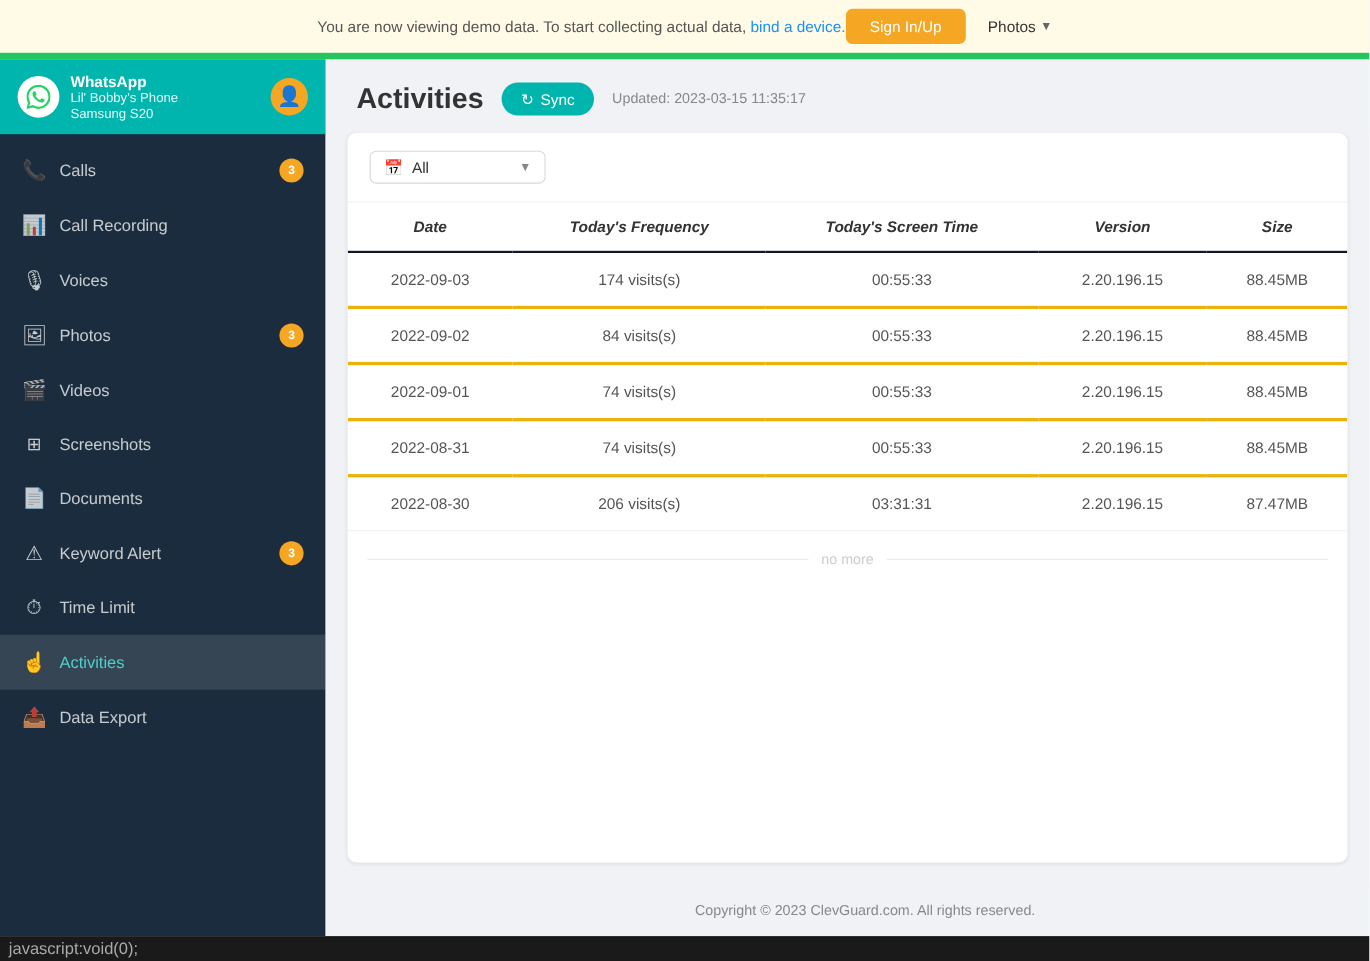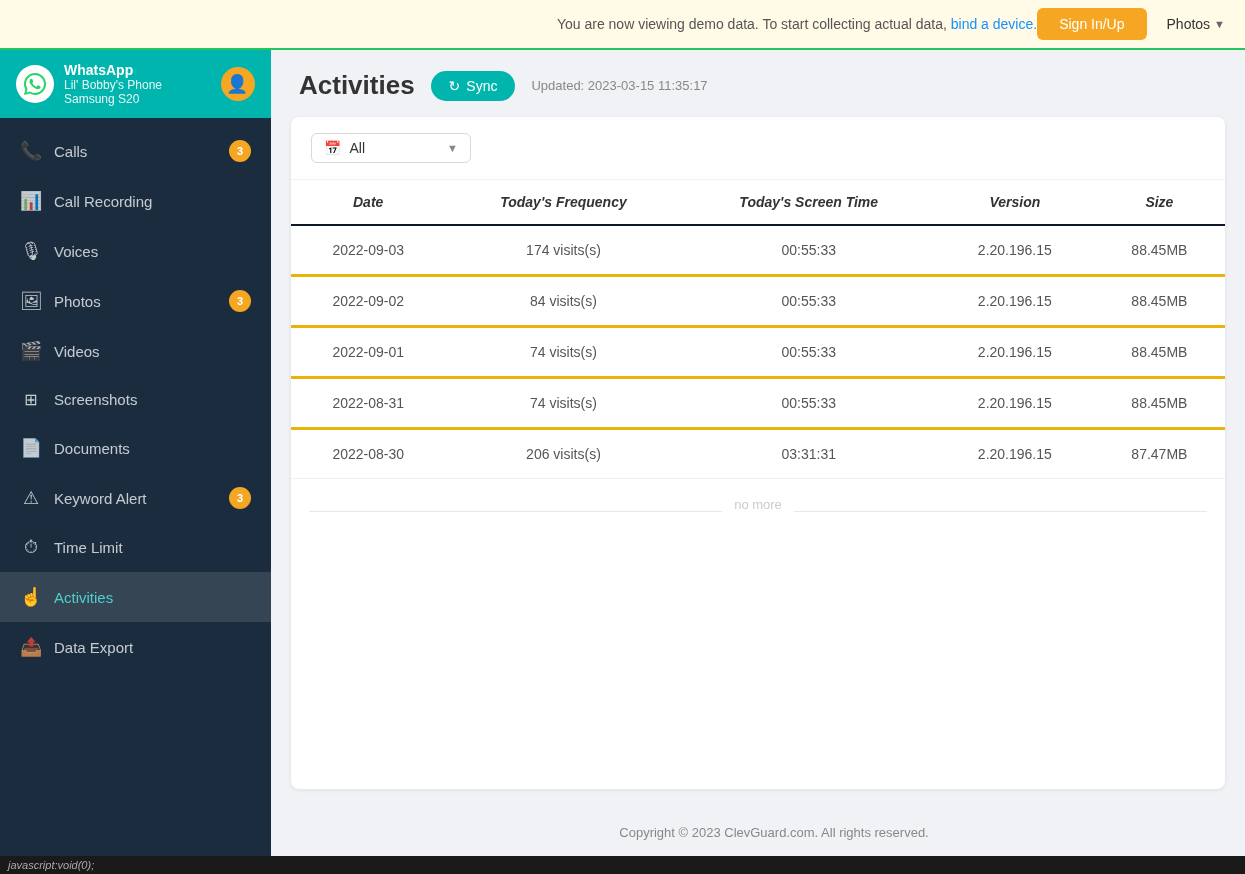--- a/index.html
+++ b/index.html
@@ -1,25 +1,25 @@
 <!DOCTYPE html>
 <html><head>
   <meta charset="utf-8">
   <style>
     * { box-sizing: border-box; margin: 0; padding: 0; }
     body { font-family: -apple-system, BlinkMacSystemFont, 'Segoe UI', Arial, sans-serif; display: flex; flex-direction: column; height: 874px; width: 1245px; overflow: hidden; background: #f0f2f5; }
 
     
     .top-banner {
       background: #fffbe6;
-      border-bottom: 2px solid #22c55e;
+      border-bottom: 6px solid #22c55e;
       padding: 8px 20px;
       display: flex;
       align-items: center;
-      justify-content: flex-end;
+      justify-content: center;
       min-height: 48px;
       flex-shrink: 0;
     }
     .banner-text { font-size: 14px; color: #555; }
     .banner-text a { color: #1890ff; text-decoration: none; }
     .banner-right { display: flex; align-items: center; gap: 20px; }
     .sign-in-btn {
       background: #f5a623;
       color: white;
       border: none;
@@ -37,21 +37,21 @@
       color: #333;
       cursor: pointer;
     }
     .lang-arrow { font-size: 11px; color: #666; }
 
     
     .main-layout { display: flex; flex: 1; overflow: hidden; }
 
     
     .sidebar {
-      width: 271px;
+      width: 296px;
       background: #1a2c3d;
       display: flex;
       flex-direction: column;
       flex-shrink: 0;
       overflow-y: auto;
     }
     .sidebar-header {
       background: #00b5ad;
       padding: 12px 16px;
       display: flex;
@@ -207,21 +207,21 @@
 
     .no-more {
       text-align: center;
       padding: 18px;
       color: #bbb;
       font-size: 13px;
       border-top: 1px solid #f0f0f0;
     }
     .no-more-line {
       display: flex;
-      align-items: flex-end;
+      align-items: center;
       gap: 12px;
       color: #ccc;
     }
     .no-more-line .line { flex: 1; height: 1px; background: #e8e8e8; }
 
     
     .footer {
       text-align: center;
       padding: 16px;
       font-size: 13px;
@@ -233,24 +233,23 @@
     
     .sidebar::-webkit-scrollbar { width: 4px; }
     .sidebar::-webkit-scrollbar-thumb { background: rgba(255,255,255,0.2); border-radius: 2px; }
     .table-scroll::-webkit-scrollbar { width: 6px; }
     .table-scroll::-webkit-scrollbar-thumb { background: #ddd; border-radius: 3px; }
 
     
     .status-bar {
       background: #1a1a1a;
       color: #aaa;
-      font-size: 11px;
+      font-size: 15px;
       padding: 3px 8px;
       flex-shrink: 0;
-      font-style: italic;
     }
   </style>
 </head>
 <body>
 
 <div class="top-banner">
   <div class="banner-text">
     <span>You are now viewing demo data. To start collecting actual data,</span>
     <a href="#">bind a device.</a>
   </div>

